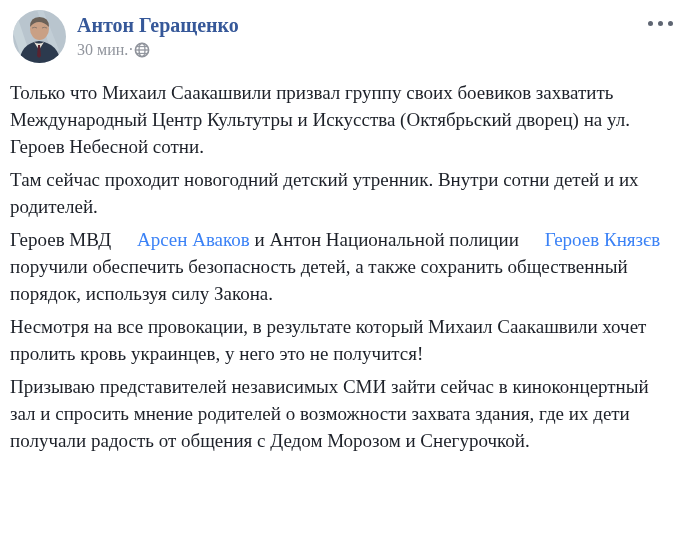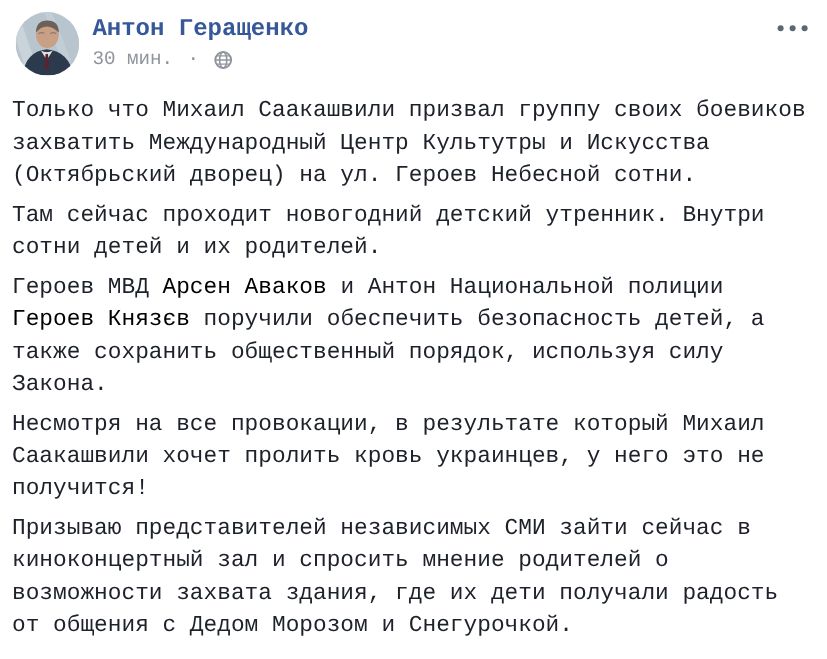--- a/index.html
+++ b/index.html
@@ -1,55 +1,55 @@
 <!DOCTYPE html>
 <html><head>
 <meta charset="utf-8">
 <style>
   html, body { margin: 0; padding: 0; background: #ffffff; }
   .post {
     width: 689px; height: 549px;
     background: #ffffff;
-    font-family: Liberation Mono, monospace;
+    font-family: Liberation Serif, serif;
     position: relative;
     box-sizing: border-box;
     overflow: hidden;
   }
   .header { display: flex; padding: 10px 12px 0 13px; }
   .avatar {
     width: 53px; height: 53px; border-radius: 50%;
     overflow: hidden; flex: 0 0 53px; display: block;
     cursor: pointer;
   }
   .avatar svg { display: block; width: 53px; height: 53px; }
   .header-text { margin-left: 11px; padding-top: 3px; }
   .author {
     font-size: 20px; font-weight: bold; color: #365899;
     text-decoration: none; line-height: 24px; display: inline-block;
     cursor: pointer;
   }
   .meta {
     margin-top: 3px; font-size: 16px; color: #90949c;
-    display: flex; align-items: center; gap: 12px; line-height: 19px;
+    display: flex; align-items: center; gap: 0; line-height: 19px;
   }
   .timestamp { color: #90949c; text-decoration: none; cursor: pointer; }
   .globe { display: inline-flex; align-items: center; }
   .globe svg { display: block; }
   .more {
     position: absolute; top: 16px; right: 11px;
     display: flex; gap: 5px; padding: 5px; cursor: pointer;
     border-radius: 3px;
   }
   .more .dot { width: 5px; height: 5px; border-radius: 50%; background: #5f6673; }
   .body {
     padding: 16px 10px 0 10px;
     font-size: 19px; line-height: 27px; color: #1d2129;
   }
   .body p { margin: 0 0 6px 0; }
-  .mention { color: #000000; text-decoration: none; cursor: pointer; }
+  .mention { color: #3b82f6; text-decoration: none; cursor: pointer; margin-left: 21px; }
 </style>
 </head>
 <body>
 
 <div class="post">
 
   <div class="header">
     <a class="avatar">
       <svg viewBox="0 0 53 53">
         <rect width="53" height="53" fill="#b9c5ce"></rect>

